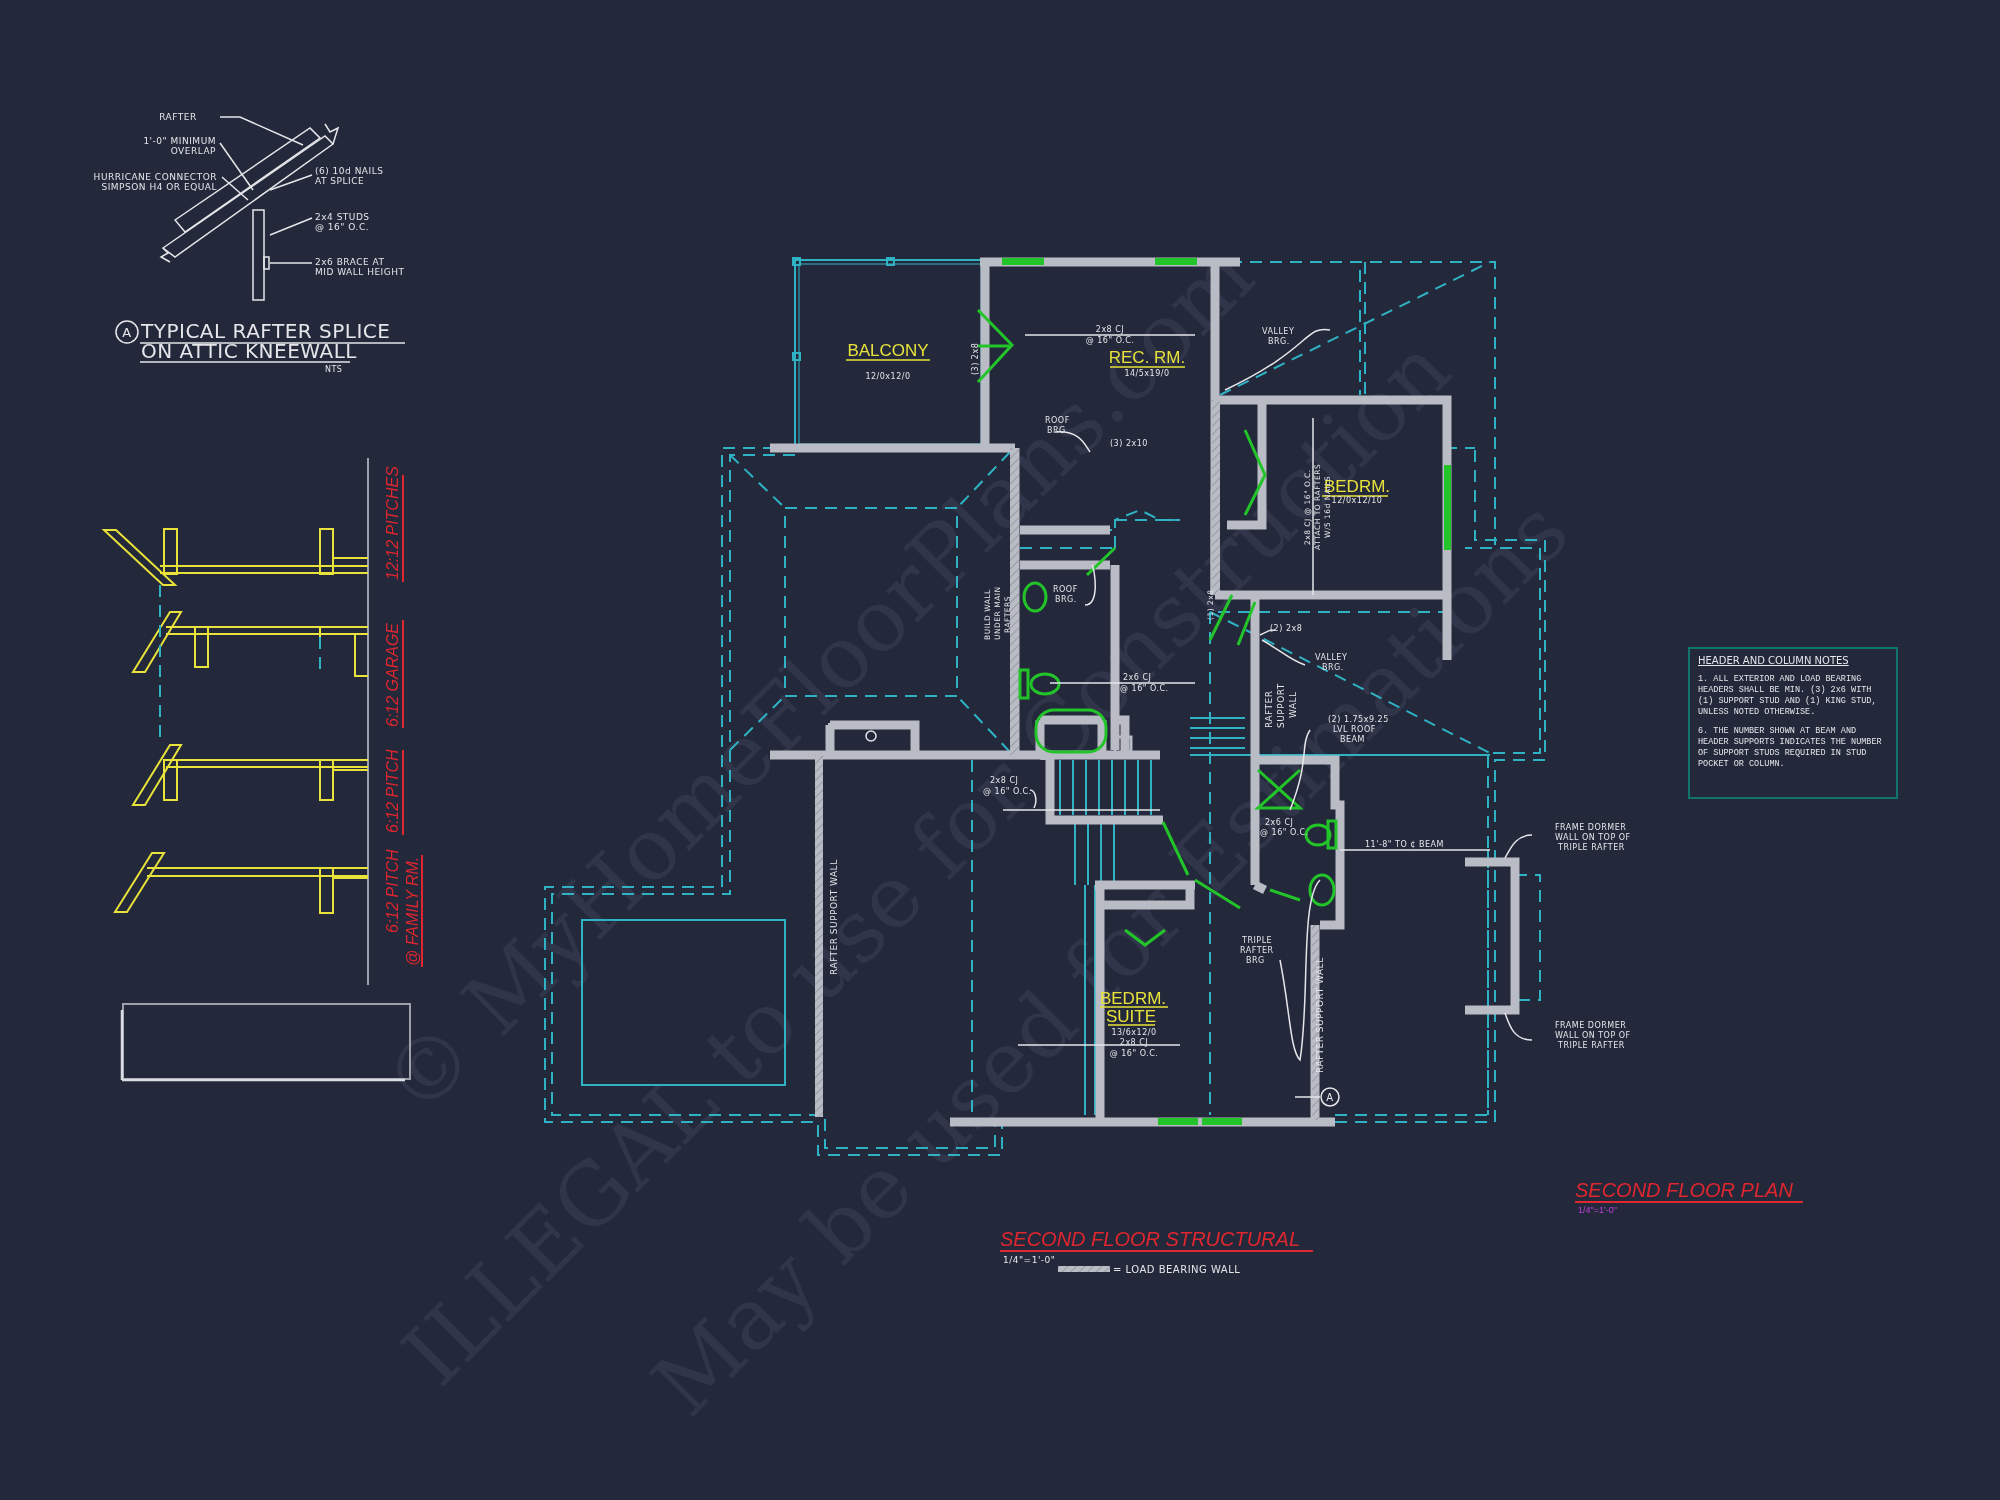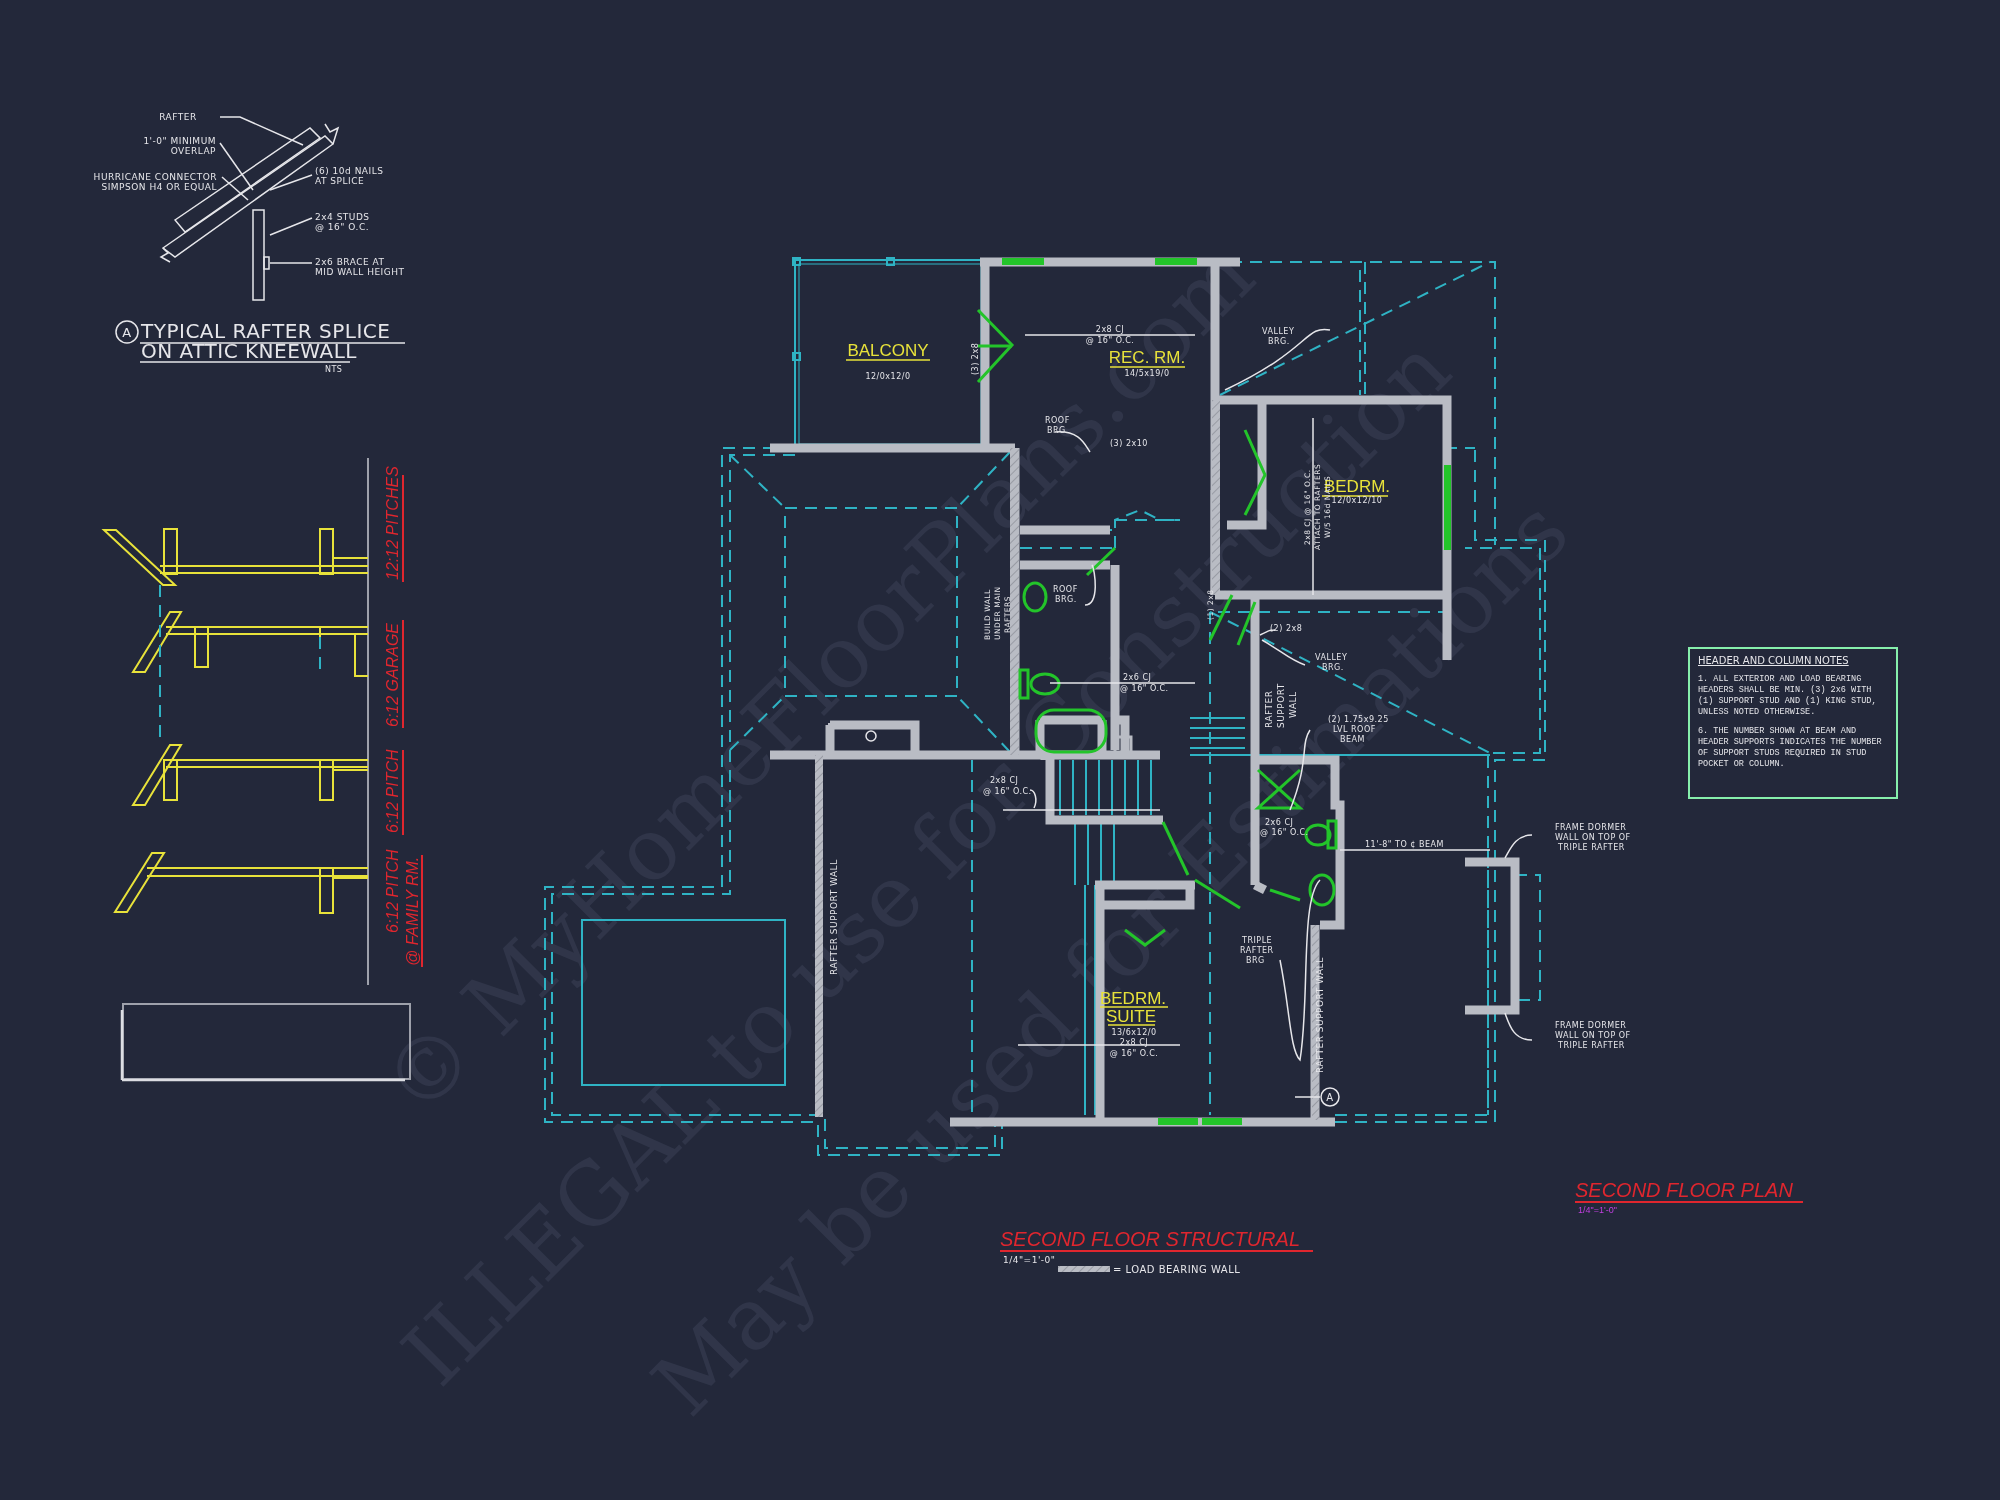--- a/index.html
+++ b/index.html
@@ -10,21 +10,21 @@
   .tr{fill:#e0262e;font-style:italic;}
   .tm{fill:#c23fe0;}
   .wm{stroke:#b9bcc4;stroke-width:9;fill:none;}
   .cy{stroke:#2fb3c4;fill:none;stroke-width:2;}
   .cyd{stroke:#2fb3c4;fill:none;stroke-width:2;stroke-dasharray:12 8;}
   .gr{stroke:#23c42a;fill:none;stroke-width:3;}
   .yl{stroke:#e8e23a;fill:none;stroke-width:2;}
   .wl{stroke:#e6e6ea;fill:none;stroke-width:1.5;}
   .rl{stroke:#e0262e;stroke-width:2;}
   .wmk{fill:#3b4156;font-family:"DejaVu Serif",serif;opacity:0.55;}
-  .notes-box{position:absolute;left:1688px;top:647px;width:210px;height:152px;border:2px solid #86efac;box-sizing:border-box;padding:6px 8px;color:#e6e6ea;font-family:"DejaVu Sans",sans-serif;font-size:8.5px;line-height:11px;}
+  .notes-box{position:absolute;left:1688px;top:647px;width:210px;height:152px;border:2px solid #0f766e;box-sizing:border-box;padding:6px 8px;color:#e6e6ea;font-family:"DejaVu Sans",sans-serif;font-size:8.5px;line-height:11px;}
   .notes-box .hd{text-decoration:underline;font-size:10px;margin-bottom:8px;}
   .notes-box p{margin:0 0 8px 0;font-family:Liberation Mono, monospace;}
 </style>
 </head>
 <body>
 
 <svg width="2000" height="1500" viewBox="0 0 2000 1500">
   <defs>
     <pattern id="hatch" width="6" height="6" patternUnits="userSpaceOnUse" patternTransform="rotate(45)">
       <rect width="6" height="6" fill="#b9bcc4"></rect>

